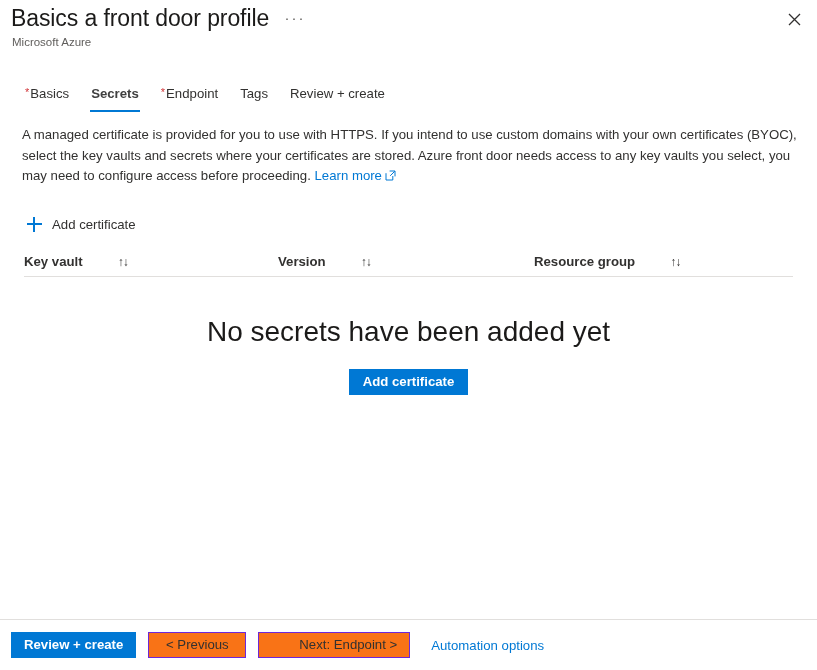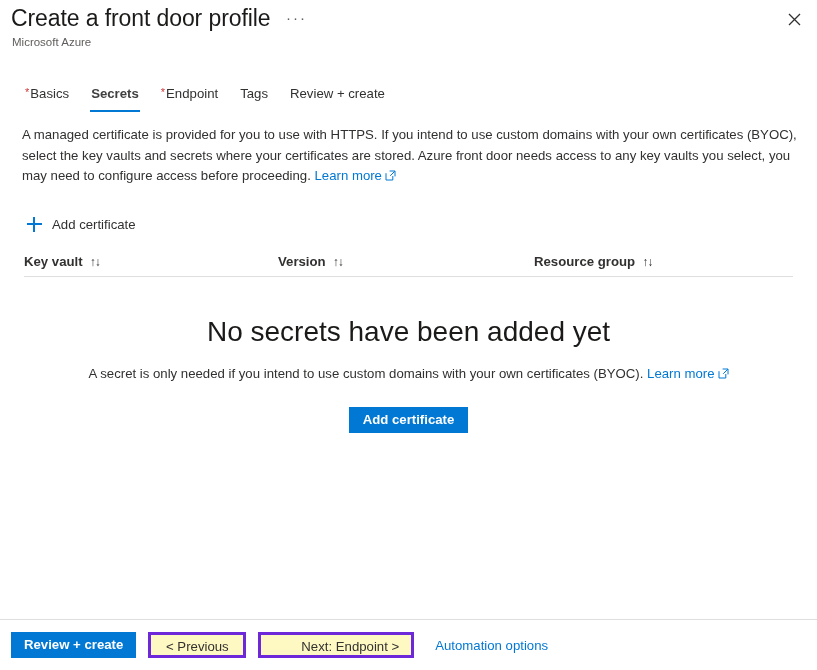--- a/index.html
+++ b/index.html
@@ -195,20 +195,21 @@
     padding-bottom: 2px;
   }
   .col {
     display: flex;
     align-items: center;
     font-size: 13.2px;
     font-weight: bold;
     color: #323130;
     cursor: pointer;
     user-select: none;
+    gap: 28px;
   }
   .col-keyvault { width: 254px; }
   .col-version  { width: 256px; }
   .col-rg       { flex: 1; text-align: center; }
   .sort-arrows {
     margin-left: 7px;
     font-size: 12px;
     font-weight: normal;
     color: #323130;
     letter-spacing: -1px;
@@ -273,40 +274,40 @@
     white-space: nowrap;
   }
   .btn-primary {
     background: #0078d4;
     color: #ffffff;
     border: 1px solid #0078d4;
     font-weight: bold;
     min-width: 124px;
   }
   .btn-default {
-    background: #fef9c3;
-    color: #323130;
-    border: 3px solid #6d28d9;
+    background: #f97316;
+    color: #323130;
+    border: 1px solid #6d28d9;
     min-width: 98px;
   }
   .btn-next { min-width: 150px; padding-left: 40px; }
   .footer-link {
     font-size: 13.2px;
     color: #0078d4;
     text-decoration: none;
     cursor: pointer;
     margin-left: 9px;
   }
 </style>
 </head>
 <body>
 
 <div class="blade-header">
   <div class="title-row">
-    <div class="blade-title">Create a front door profile</div>
+    <div class="blade-title">Basics a front door profile</div>
     <button class="context-menu-btn">···</button>
   </div>
   <div class="blade-subtitle">Microsoft Azure</div>
   <button class="close-btn">
     <span>
       <svg width="13" height="13" viewBox="0 0 13 13" aria-hidden="true">
         <path d="M1 1 L12 12 M12 1 L1 12" stroke="#323130" stroke-width="1.3" fill="none"></path>
       </svg>
     </span>
   </button>
@@ -358,28 +359,20 @@
     </div>
     <div class="col col-rg">
       <span>Resource group</span>
       <span class="sort-arrows">↑↓</span>
     </div>
   </div>
 </div>
 
 <div class="empty-state">
   <div class="empty-title">No secrets have been added yet</div>
-  <div class="empty-sub">
-    <span>A secret is only needed if you intend to use custom domains with your own certificates (BYOC).</span>
-    <a class="link" href="#"><span>Learn more</span><span class="ext-icon"><svg width="11" height="11" viewBox="0 0 11 11" aria-hidden="true">
-            <path d="M1 3.2 V10 H7.8 V6" stroke="#0078d4" stroke-width="1" fill="none"></path>
-            <path d="M4.6 1 H10 V6.4" stroke="#0078d4" stroke-width="1" fill="none"></path>
-            <path d="M5.2 5.8 L9.8 1.2" stroke="#0078d4" stroke-width="1" fill="none"></path>
-          </svg></span></a>
-  </div>
   <div>
     <button class="primary-btn">Add certificate</button>
   </div>
 </div>
 
 <div class="footer">
   <button class="btn btn-primary">Review + create</button>
   <button class="btn btn-default">&lt; Previous</button>
   <button class="btn btn-default btn-next">Next: Endpoint &gt;</button>
   <a class="footer-link" href="#">Automation options</a>

